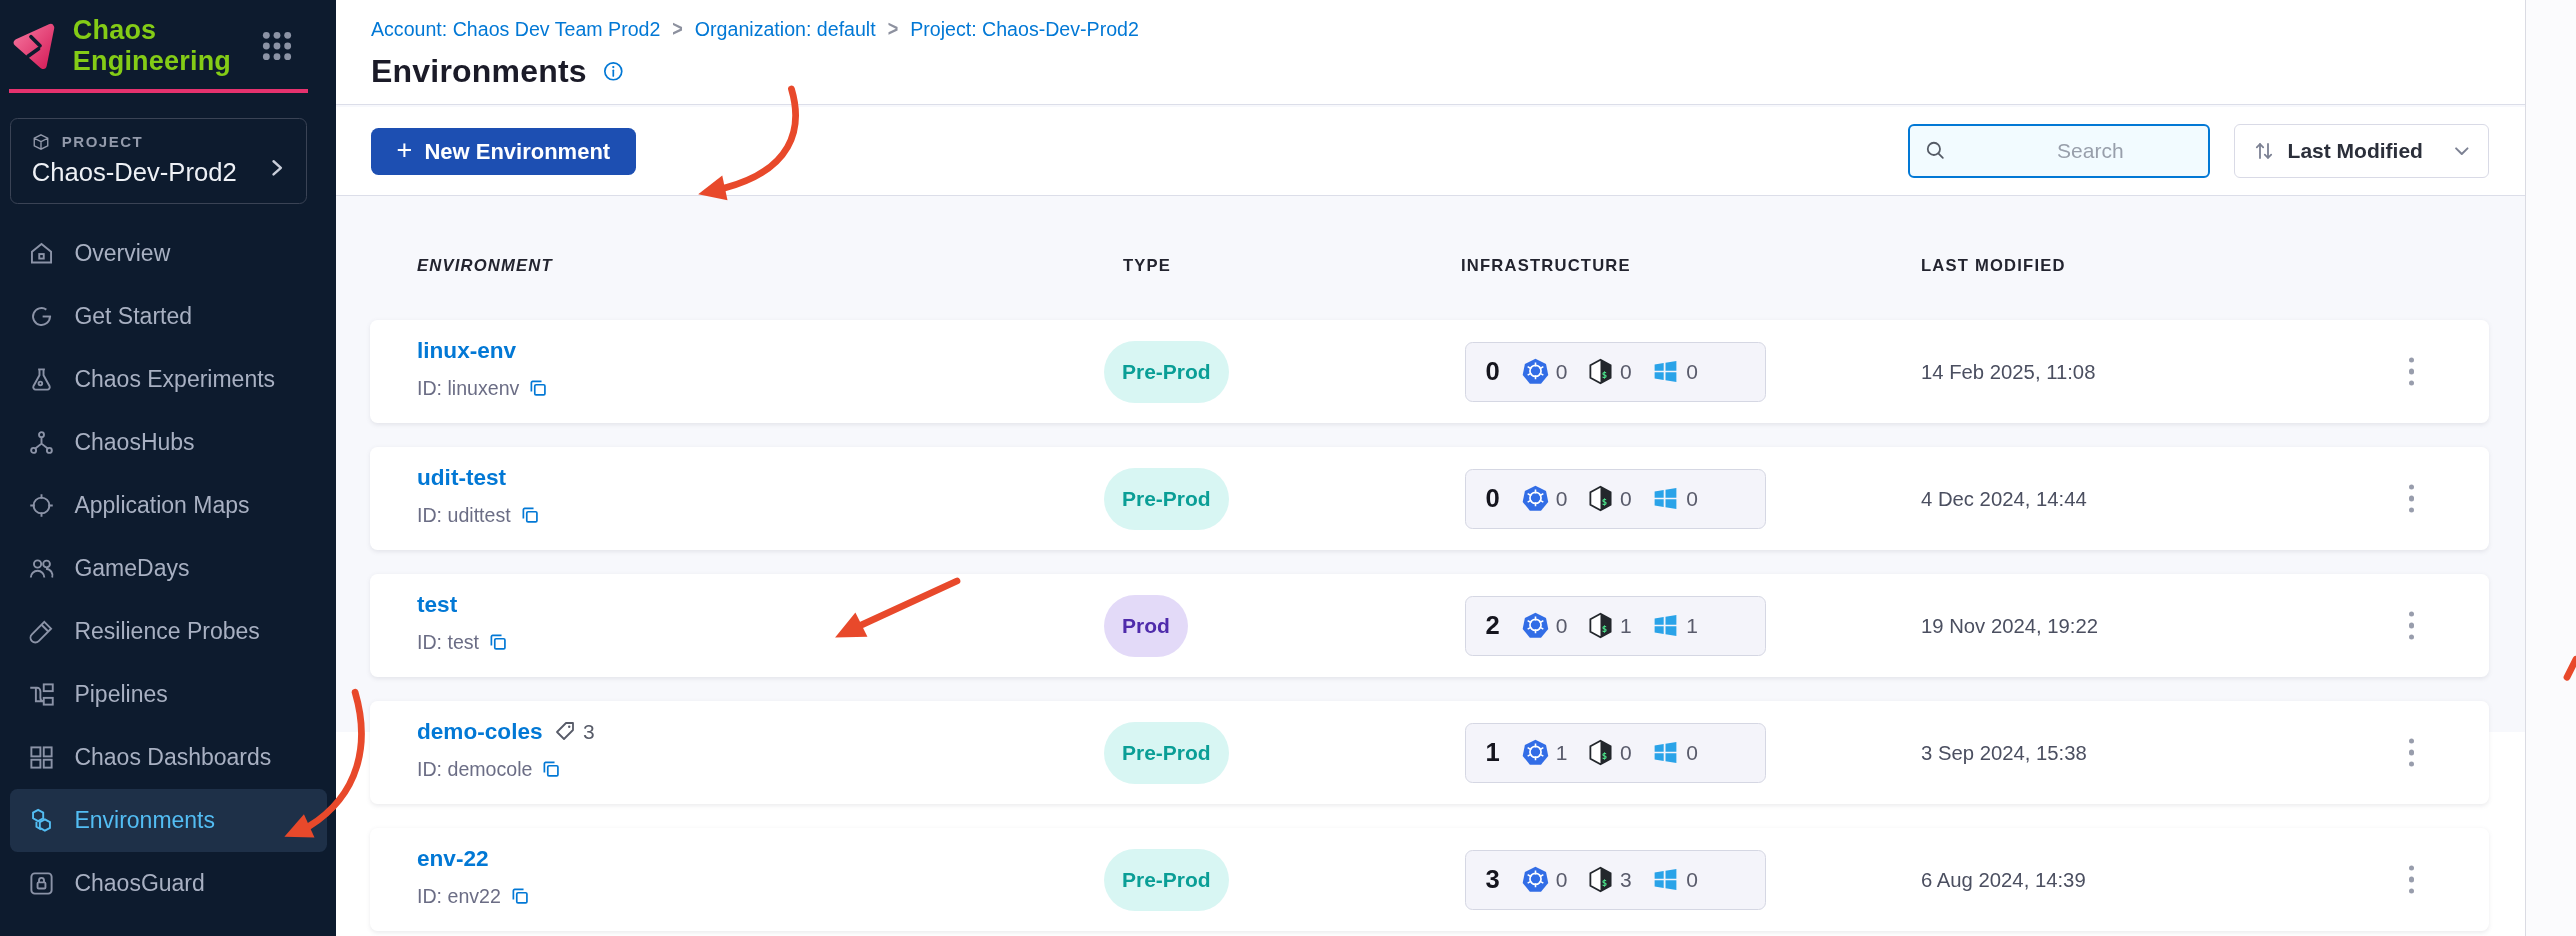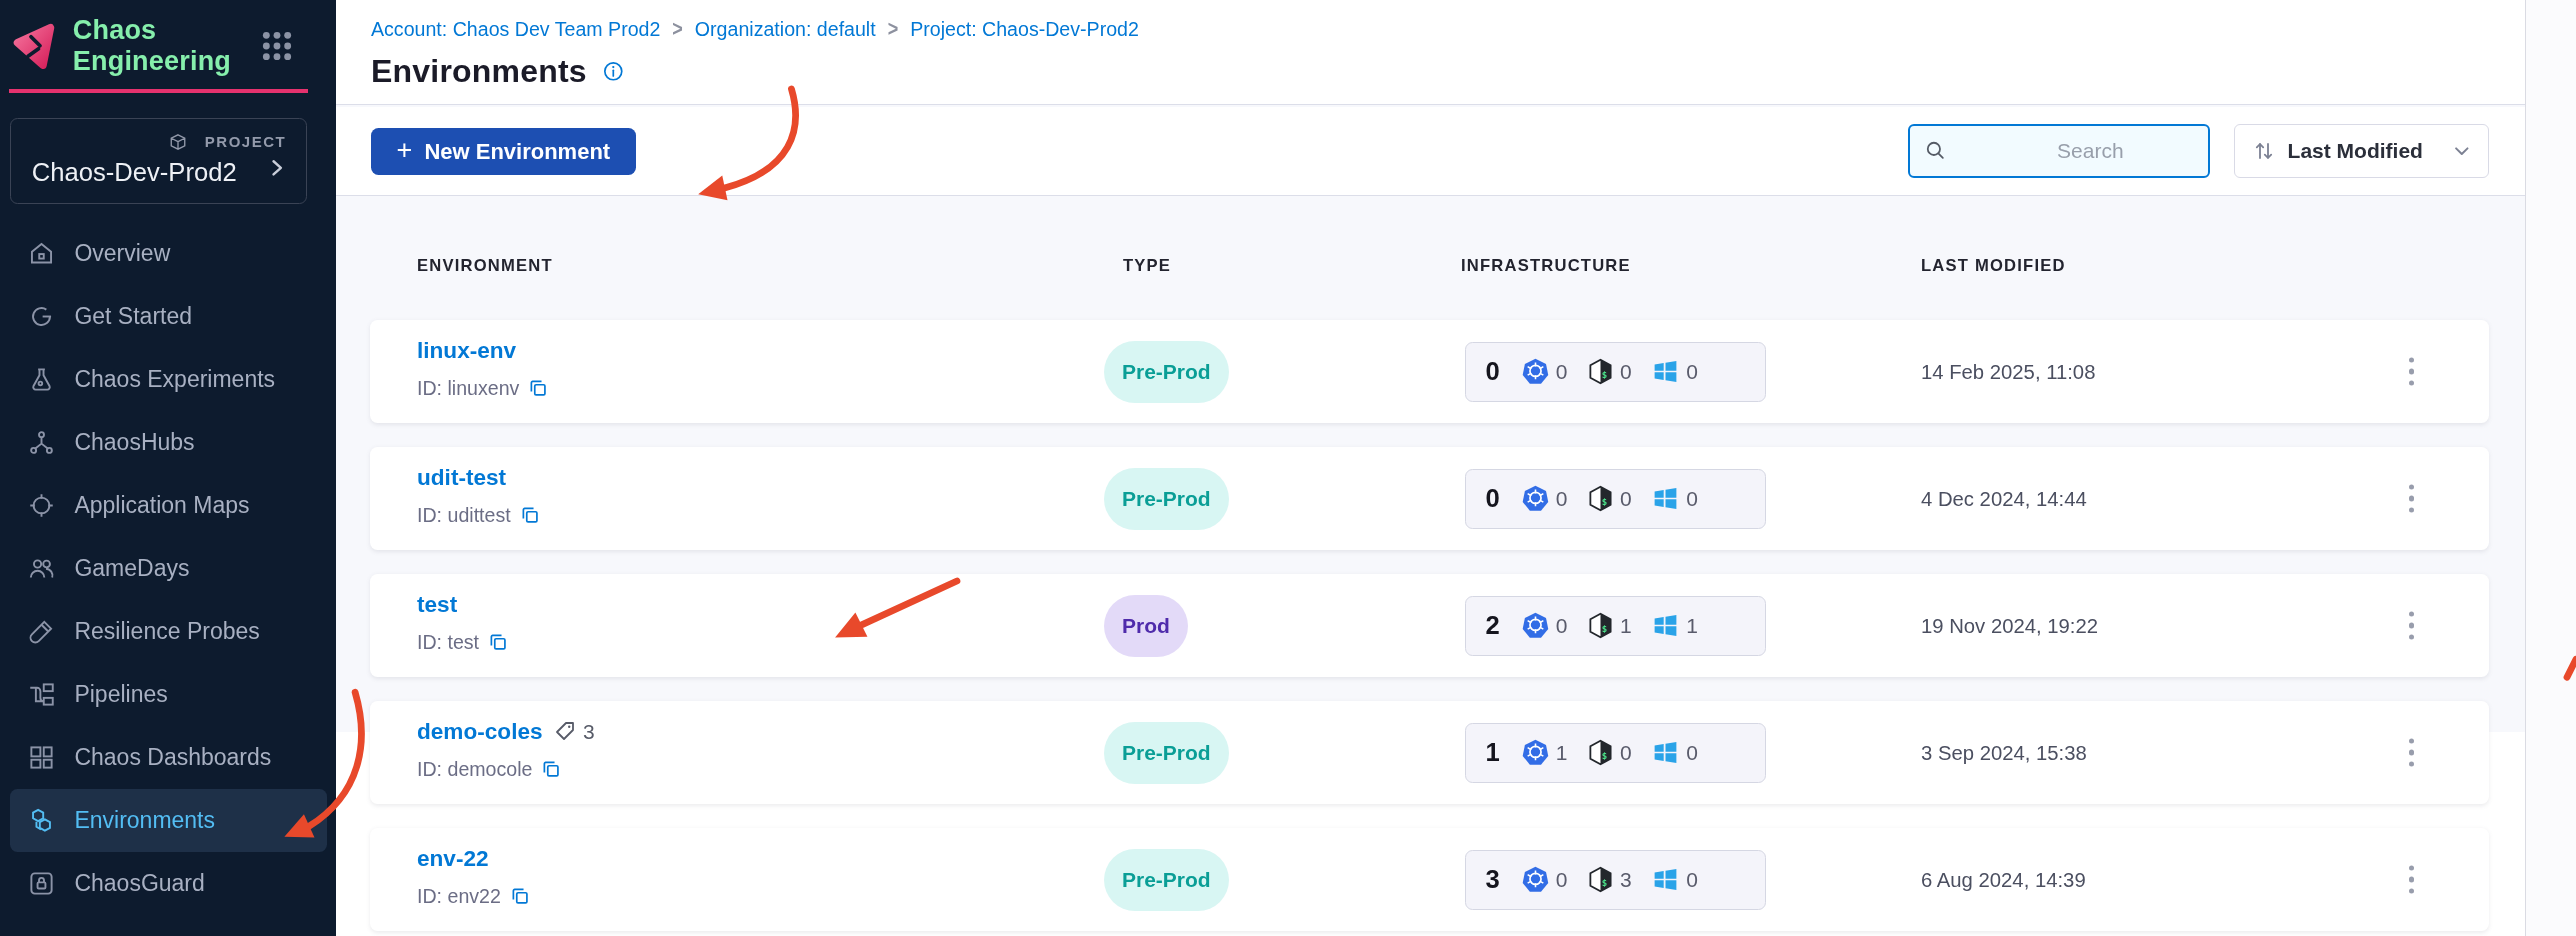--- a/index.html
+++ b/index.html
@@ -5,28 +5,28 @@
   * { margin:0; padding:0; box-sizing:border-box; }
   html,body { width:2576px; height:937px; overflow:hidden; background:#fff;
               font-family:"Liberation Sans", sans-serif; }
   .root { position:relative; width:2576px; height:937px; }
 
   
   .sidebar { position:absolute; left:0; top:0; width:336px; height:937px;
              background:#0d1b2e; }
   .brand { position:absolute; left:12.8px; top:21px; width:310px; height:50px;
            display:flex; align-items:center; }
-  .brand-title { color:#86efac; font-size:27px; font-weight:700; margin-left:18px; letter-spacing:0.2px; }
+  .brand-title { color:#84cc16; font-size:27px; font-weight:700; margin-left:18px; letter-spacing:0.2px; }
   .grid-icon { margin-left:auto; margin-right:30px; }
   .brand-underline { position:absolute; left:9px; top:89px; width:299px; height:3.8px; background:#e5326e; }
 
   .project-card { position:absolute; left:9.8px; top:118px; width:297px; height:86px;
                   border:1.5px solid #3a4355; border-radius:7.5px; padding:13.5px 19.6px 0 21px; }
-  .project-label-row { display:flex; align-items:center; gap:18px; color:#939aab;
-                       font-size:15px; font-weight:700; letter-spacing:1.5px;justify-content:flex-end; }
+  .project-label-row { display:flex; align-items:center; gap:12px; color:#939aab;
+                       font-size:15px; font-weight:700; letter-spacing:1.5px; }
   .project-name-row { display:flex; align-items:flex-start; margin-top:7.5px; }
   .project-name { color:#eef1f6; font-size:25.6px; font-weight:400; }
   .project-chevron { margin-left:auto; color:#c8cdd9; }
 
   .nav { position:absolute; left:9.8px; top:222px; width:317px; }
   .nav-item { position:relative; height:63px; display:flex; align-items:center;
               padding-left:18px; color:#a8b0c2; font-size:23px; cursor:pointer; }
   .nav-item .nav-ic { width:27px; height:27px; margin-right:19.6px; color:#8b93a7; flex:0 0 27px; }
   .nav-item.selected { background:#1e3048; border-radius:7.5px; color:#53bdf3; }
   .nav-item.selected .nav-ic { color:#53bdf3; }
@@ -61,21 +61,21 @@
   .sort-dd { position:absolute; left:1898px; top:16.6px; width:255px; height:54px; background:#fff;
              border:1.5px solid #d9dae6; border-radius:6px; display:flex; align-items:center;
              padding:0 16.6px; cursor:pointer; }
   .sort-label { font-size:21px; font-weight:600; color:#2b2f3a; margin-left:12px; }
   .sort-chevron { margin-left:auto; color:#7c8193; }
 
   
   .content { position:absolute; left:0; top:197px; width:2189px; height:740px; }
   .thead { position:absolute; left:34px; top:59px; width:2119px; height:38px; }
   .th { position:absolute; font-size:16.6px; font-weight:700; color:#23242f; letter-spacing:1.2px; }
-  .col-name  { left:47px; }
+  .col-name  { left:47px;font-style:italic; }
   .col-type  { left:753px; }
   .col-infra { left:1091px; }
   .col-date  { left:1551px; }
 
   .card { position:absolute; left:34px; width:2119px; height:103px; background:#fff;
           border-radius:7.5px; box-shadow:0 1.5px 4.5px rgba(96,97,112,.12); }
   .env-name-wrap { position:absolute; left:47px; top:18px; display:flex; align-items:center; gap:10.5px; }
   .env-name { font-size:22.6px; font-weight:700; color:#0278d5; cursor:pointer; }
   .tag-count { display:flex; align-items:center; gap:6px; color:#575b68; font-size:21px; }
   .env-id { position:absolute; left:47px; top:57px; display:flex; align-items:center; gap:9px;

